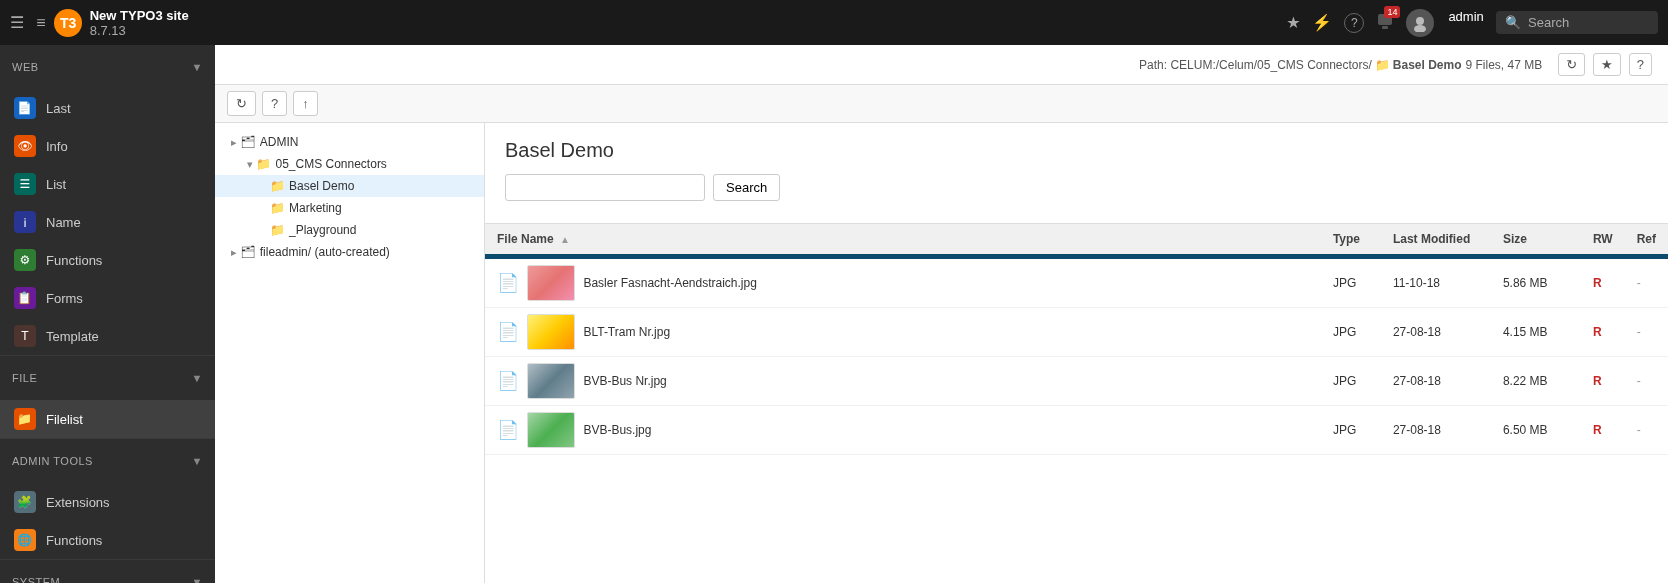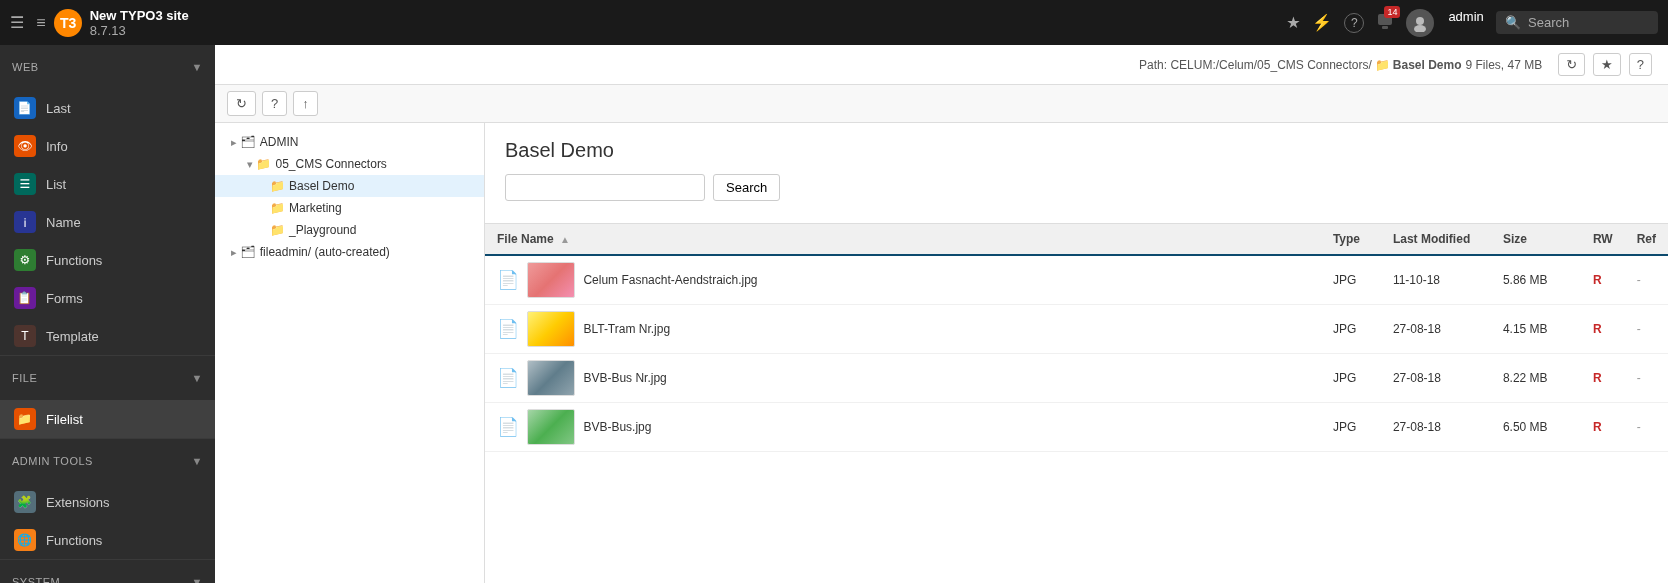--- a/index.html
+++ b/index.html
@@ -182,21 +182,21 @@
     }
 
     
     .file-table {
       width: 100%;
       border-collapse: collapse;
       font-size: 12px;
     }
     .file-table thead tr {
       background: #f0f0f0;
-      border-bottom: 2px solid #0c4a6e;
+      border-bottom: 5px solid #0c4a6e;
       border-top: 1px solid #ddd;
     }
     .file-table th {
       padding: 8px 12px;
       text-align: left;
       font-weight: 600;
       color: #444;
       cursor: pointer;
     }
     .file-table th .sort-indicator { color: #999; margin-left: 3px; font-size: 10px; }
@@ -415,21 +415,21 @@
               <th class="col-rw">RW</th>
               <th class="col-ref">Ref</th>
             </tr>
           </thead>
           <tbody id="file-table-body">
           <tr>
     <td>
       <div class="file-row-name">
         <span class="file-doc-icon">📄</span>
         <div class="thumb-placeholder thumb-red"></div>
-        <span class="bold-name">Celum Fasnacht-Aendstraich.jpg</span>
+        <span class="bold-name">Basler Fasnacht-Aendstraich.jpg</span>
       </div>
     </td>
     <td class="col-type">JPG</td>
     <td class="col-modified">11-10-18</td>
     <td class="col-size">5.86 MB</td>
     <td class="col-rw"><span class="rw-r">R</span></td>
     <td class="col-ref"><span class="rw-dash">-</span></td>
   </tr>
               <tr>
     <td>

